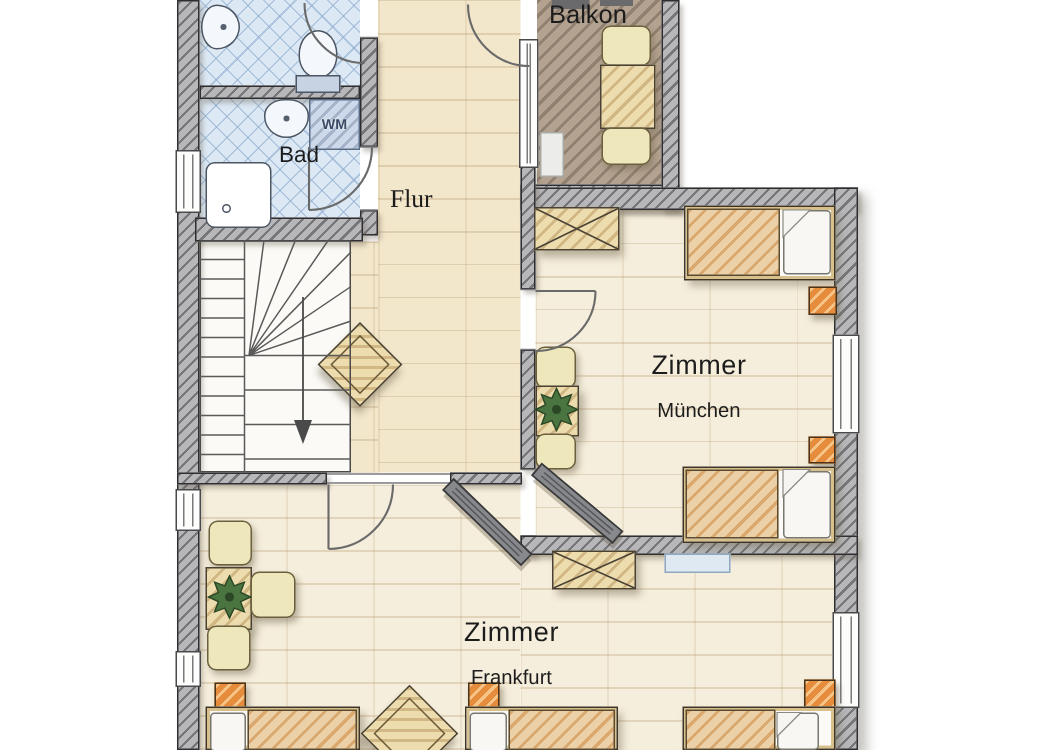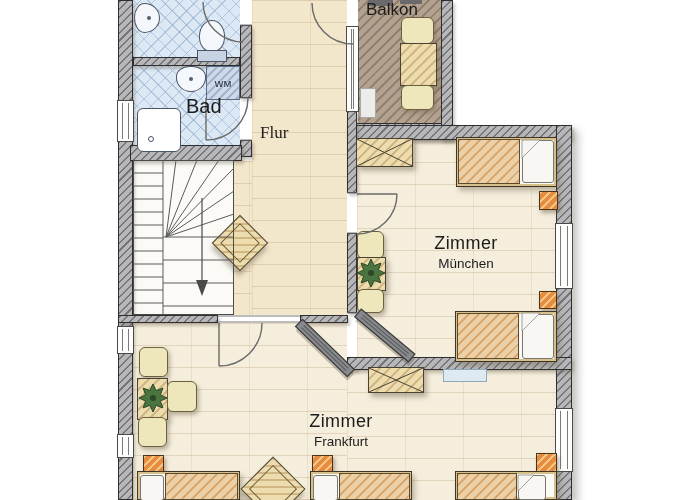--- a/index.html
+++ b/index.html
@@ -40,25 +40,25 @@
     box-shadow:2px 3px 4px rgba(110,100,75,.5);}
   .bedframe{background:#fbfaf6;border:1.5px solid #3f3525;box-shadow:inset 0 0 0 2px #d8c08c, 3px 4px 5px rgba(110,100,75,.4);}
   .mattress{position:absolute;background-color:#ebd0a8;border:1px solid #5a4a30;
     background-image:repeating-linear-gradient(135deg, rgba(200,130,55,.5) 0 2px, transparent 2px 7px);}
   .pillow{position:absolute;background:#f8f7f3;border:1px solid #77776f;border-radius:3px;}
   .diamond{transform:rotate(45deg);}
   .diamond::before{content:"";position:absolute;inset:5px;border:1px solid #6b5a38;}
   .fixture{position:absolute;z-index:8;background:#f4f7fb;border:1.3px solid #4c5664;}
   
   .label{position:absolute;z-index:15;white-space:nowrap;line-height:1.05;}
-  .lab-md{font-size:20px;}
+  .lab-md{font-size:15px;}
   .lab-lg{font-size:17px;}
   .room-label{text-align:center;}
   .room-label .l1{font-size:18px;letter-spacing:.4px;}
-  .room-label .l2{font-size:13.5px;margin-top:4px;}
+  .room-label .l2{font-size:13.5px;margin-top:14px;}
   #svg-overlay{position:absolute;left:0;top:0;z-index:12;pointer-events:none;}
   .wm-text{position:absolute;inset:0;display:flex;align-items:center;justify-content:center;
     font-size:9.5px;font-weight:bold;color:#3c4a66;text-shadow:0 0 2px #fff;}
 </style>
 </head>
 <body>
 
 <div id="stage">
 
   <div class="tile" style="left:133px;top:0;width:107px;height:57px;"></div>

